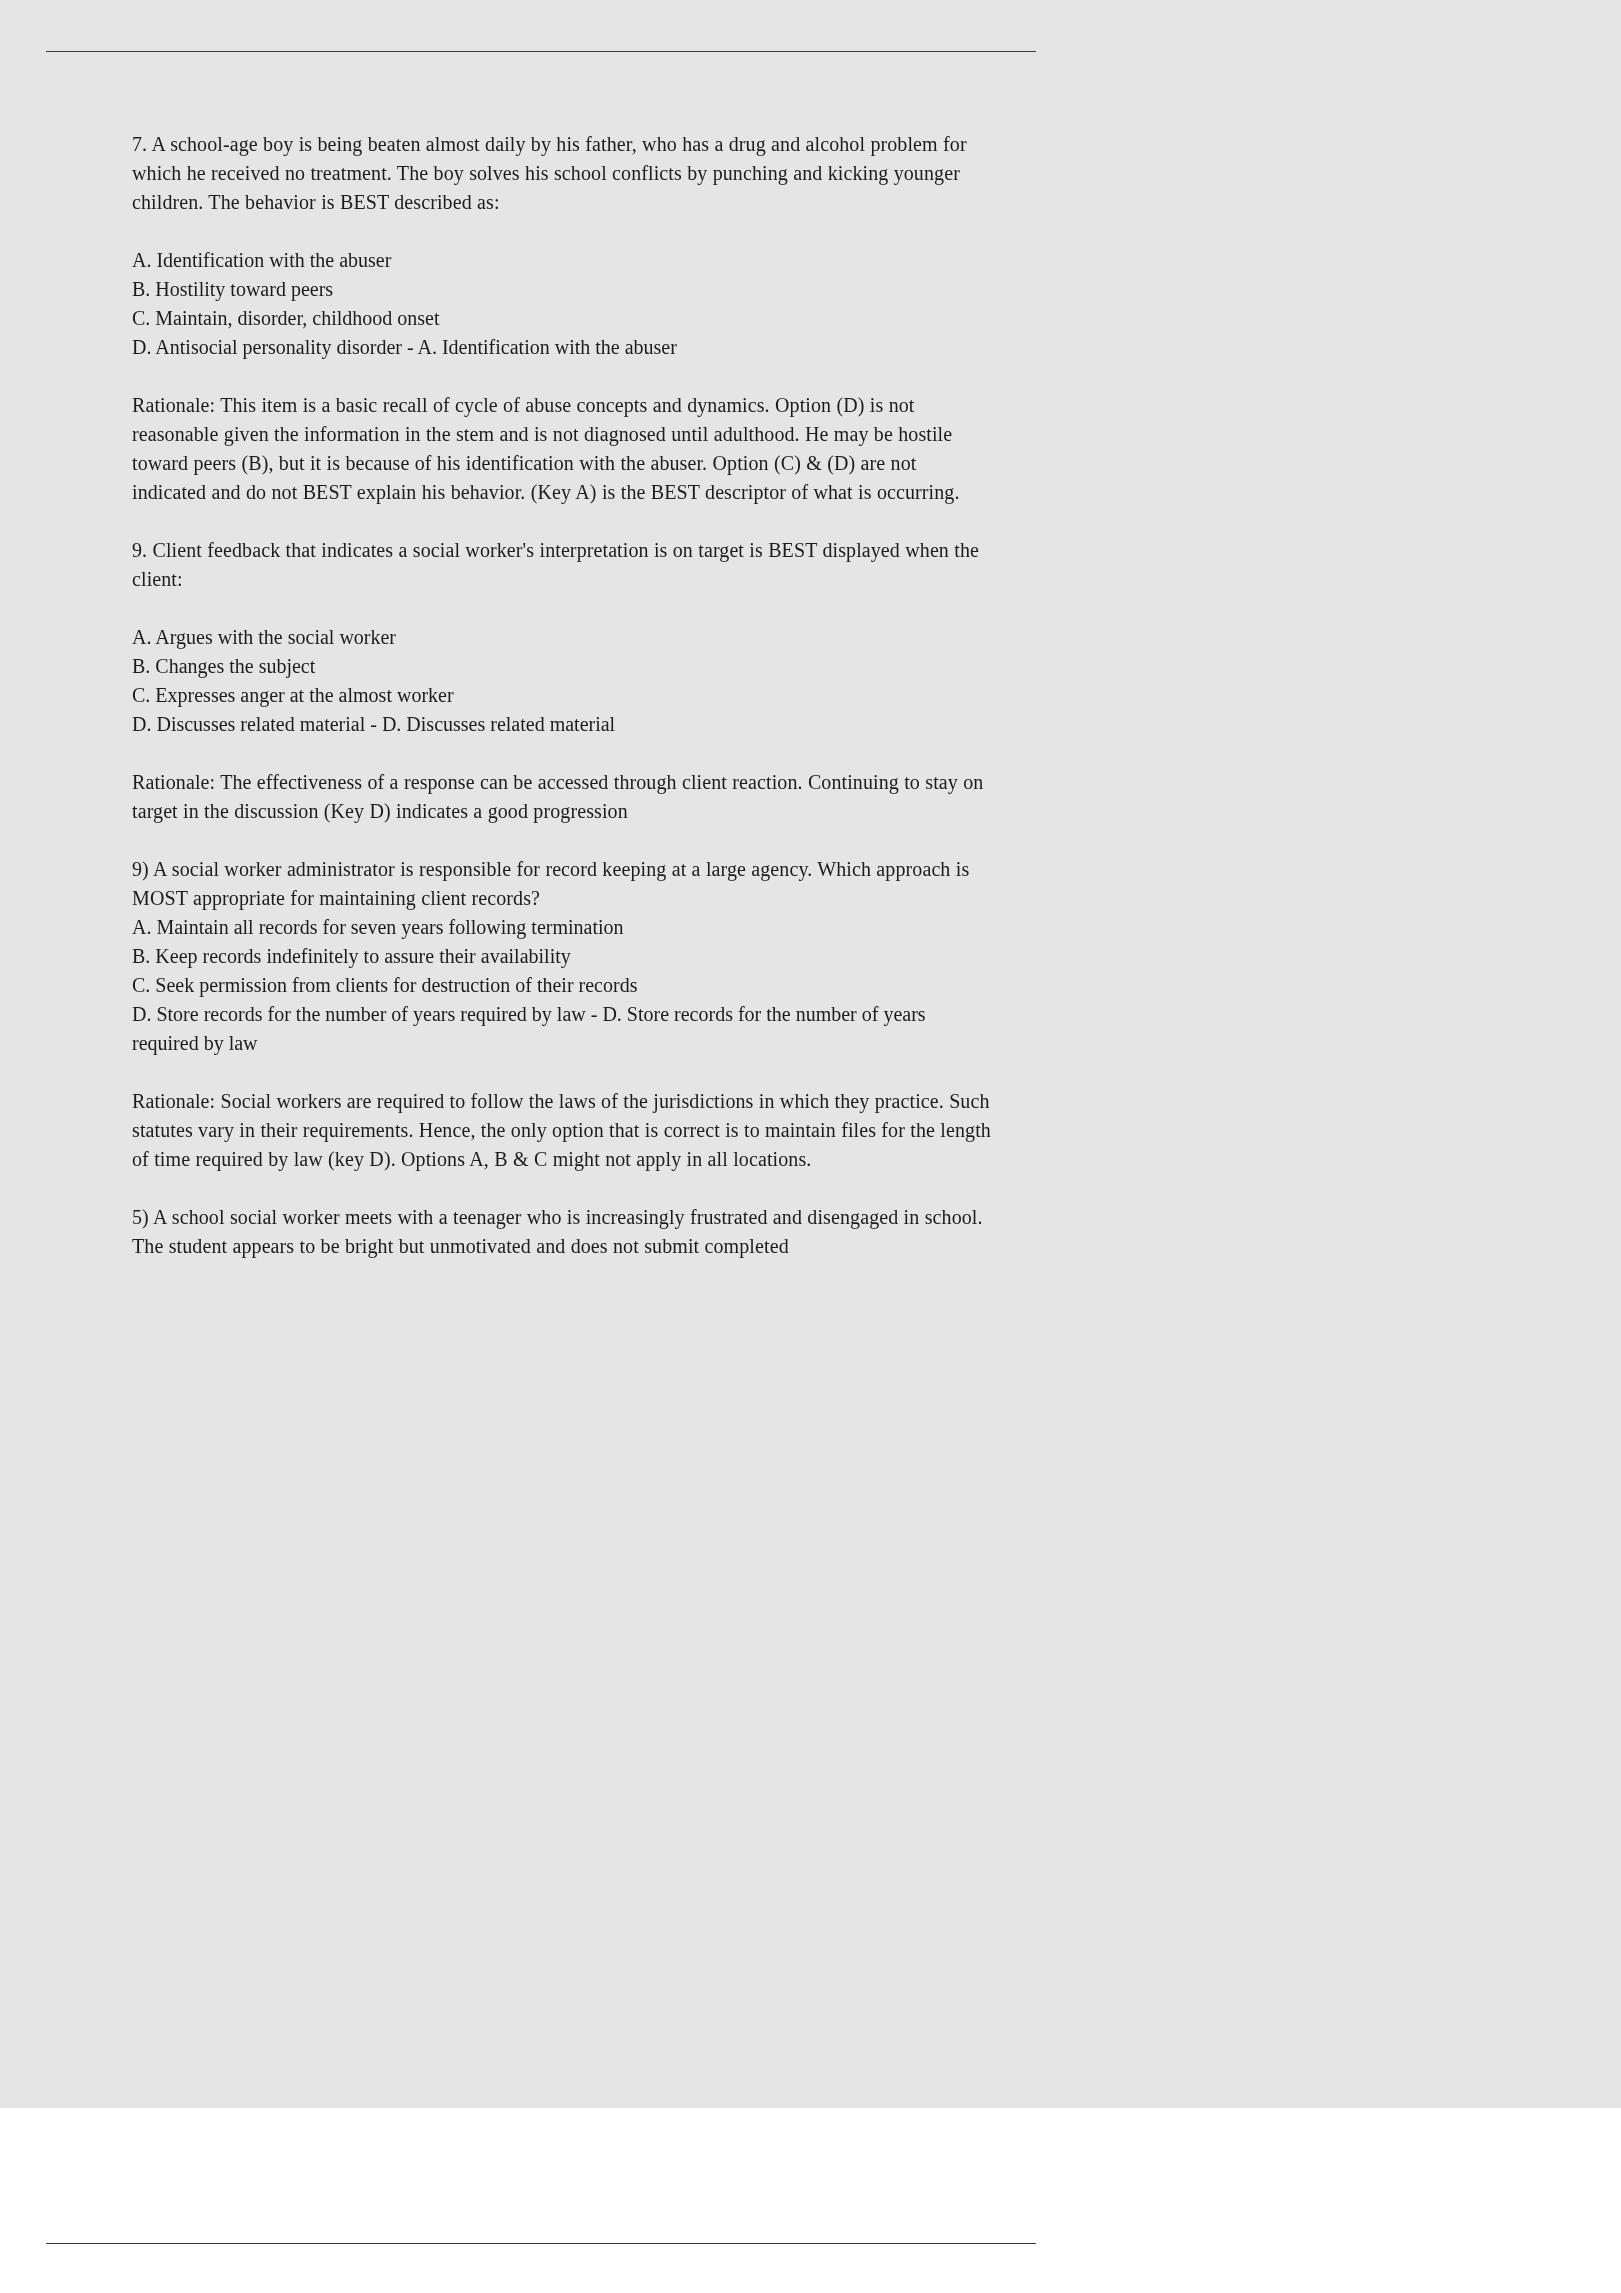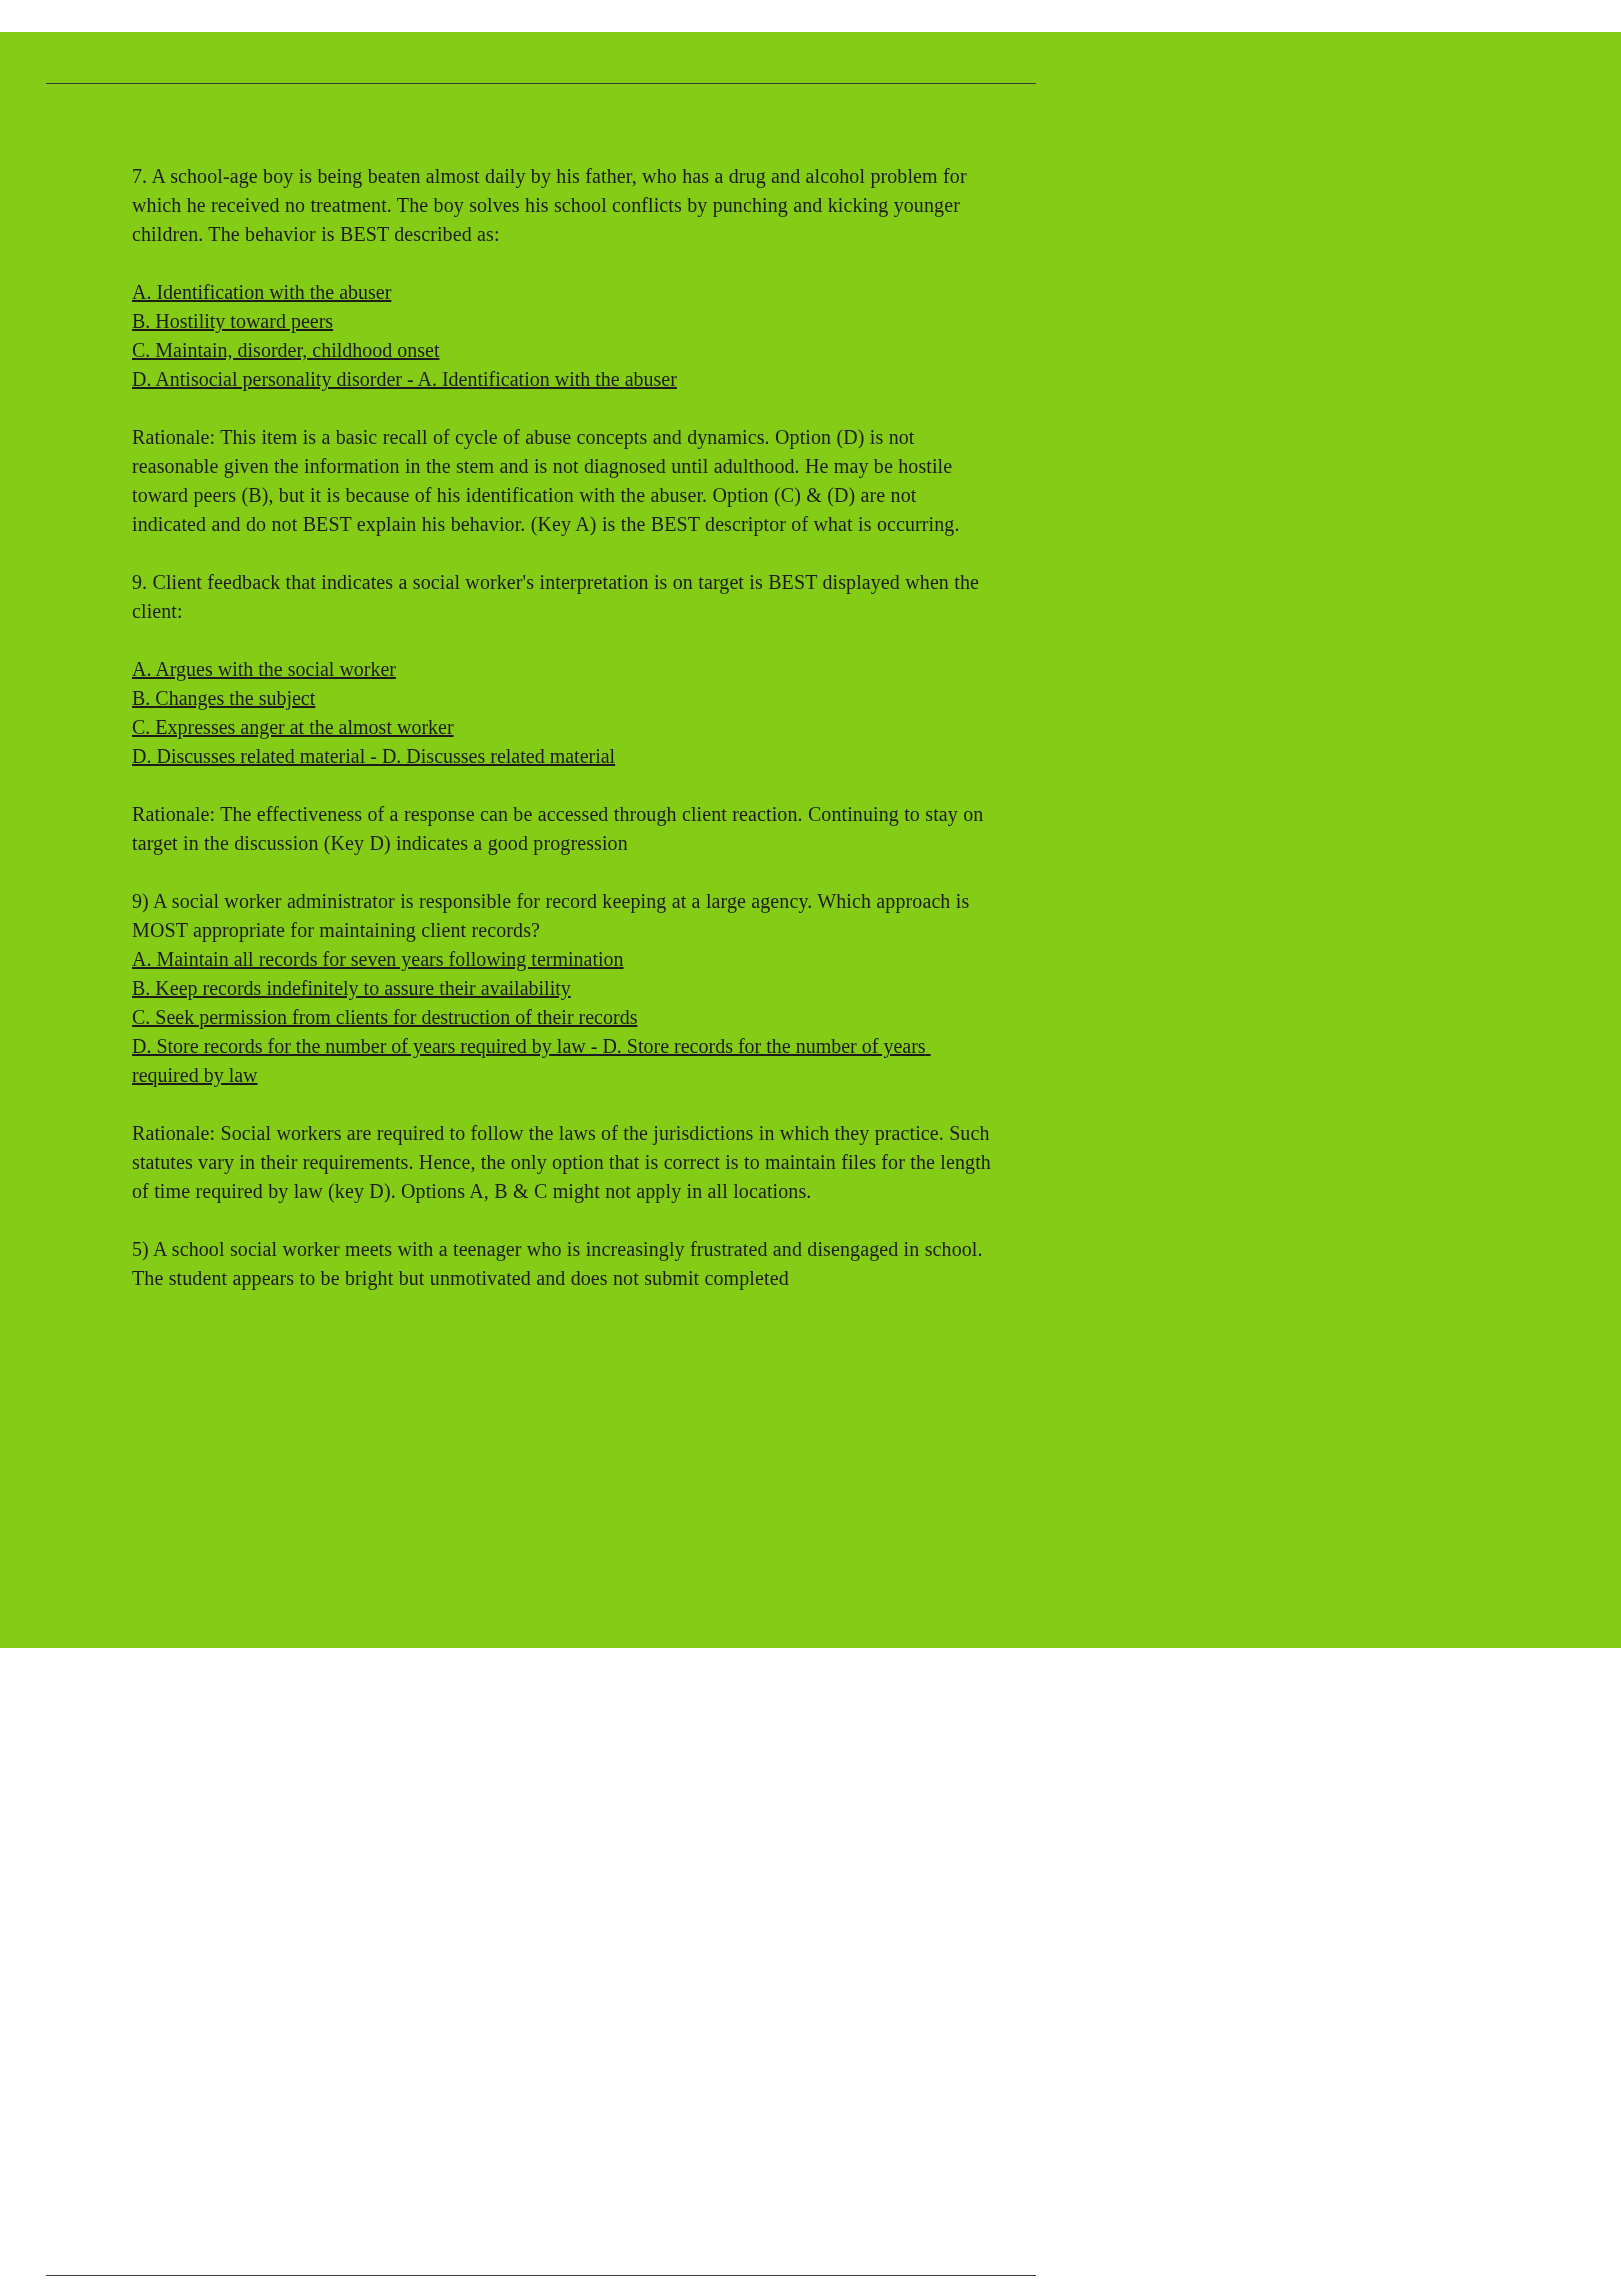--- a/index.html
+++ b/index.html
@@ -13,24 +13,23 @@
     height: 2294px;
     position: relative;
     font-family: "Liberation Serif", "DejaVu Serif", serif;
     color: #1a1a1a;
     overflow: hidden;
   }
   .page {
     position: absolute;
     top: 0; left: 0;
     width: 1621px;
-    height: 1616px;
-    background: #84cc16;
+    height: 2108px;
+    background: #e5e5e5;
     box-sizing: border-box;
-    margin-top: 32px;
   }
   .rule {
     position: absolute;
     left: 46px;
     width: 990px;
     height: 0;
     border-top: 1.6px solid #3a3a3a;
   }
   .rule-top { top: 51px; }
   .rule-bottom { top: 2243px; }
@@ -52,21 +51,20 @@
     white-space: pre-wrap;
     word-spacing: 0.2px;
   }
   .gap-blank { height: 29px; }
 
   .opt {
     font-size: 20px;
     line-height: 29px;
     color: #1c1c1c;
     white-space: pre-wrap;
-    text-decoration: underline;
   }
 </style>
 </head>
 <body>
 
 <div class="page">
 
   <div class="rule rule-top"></div>
 
   <div class="content">

